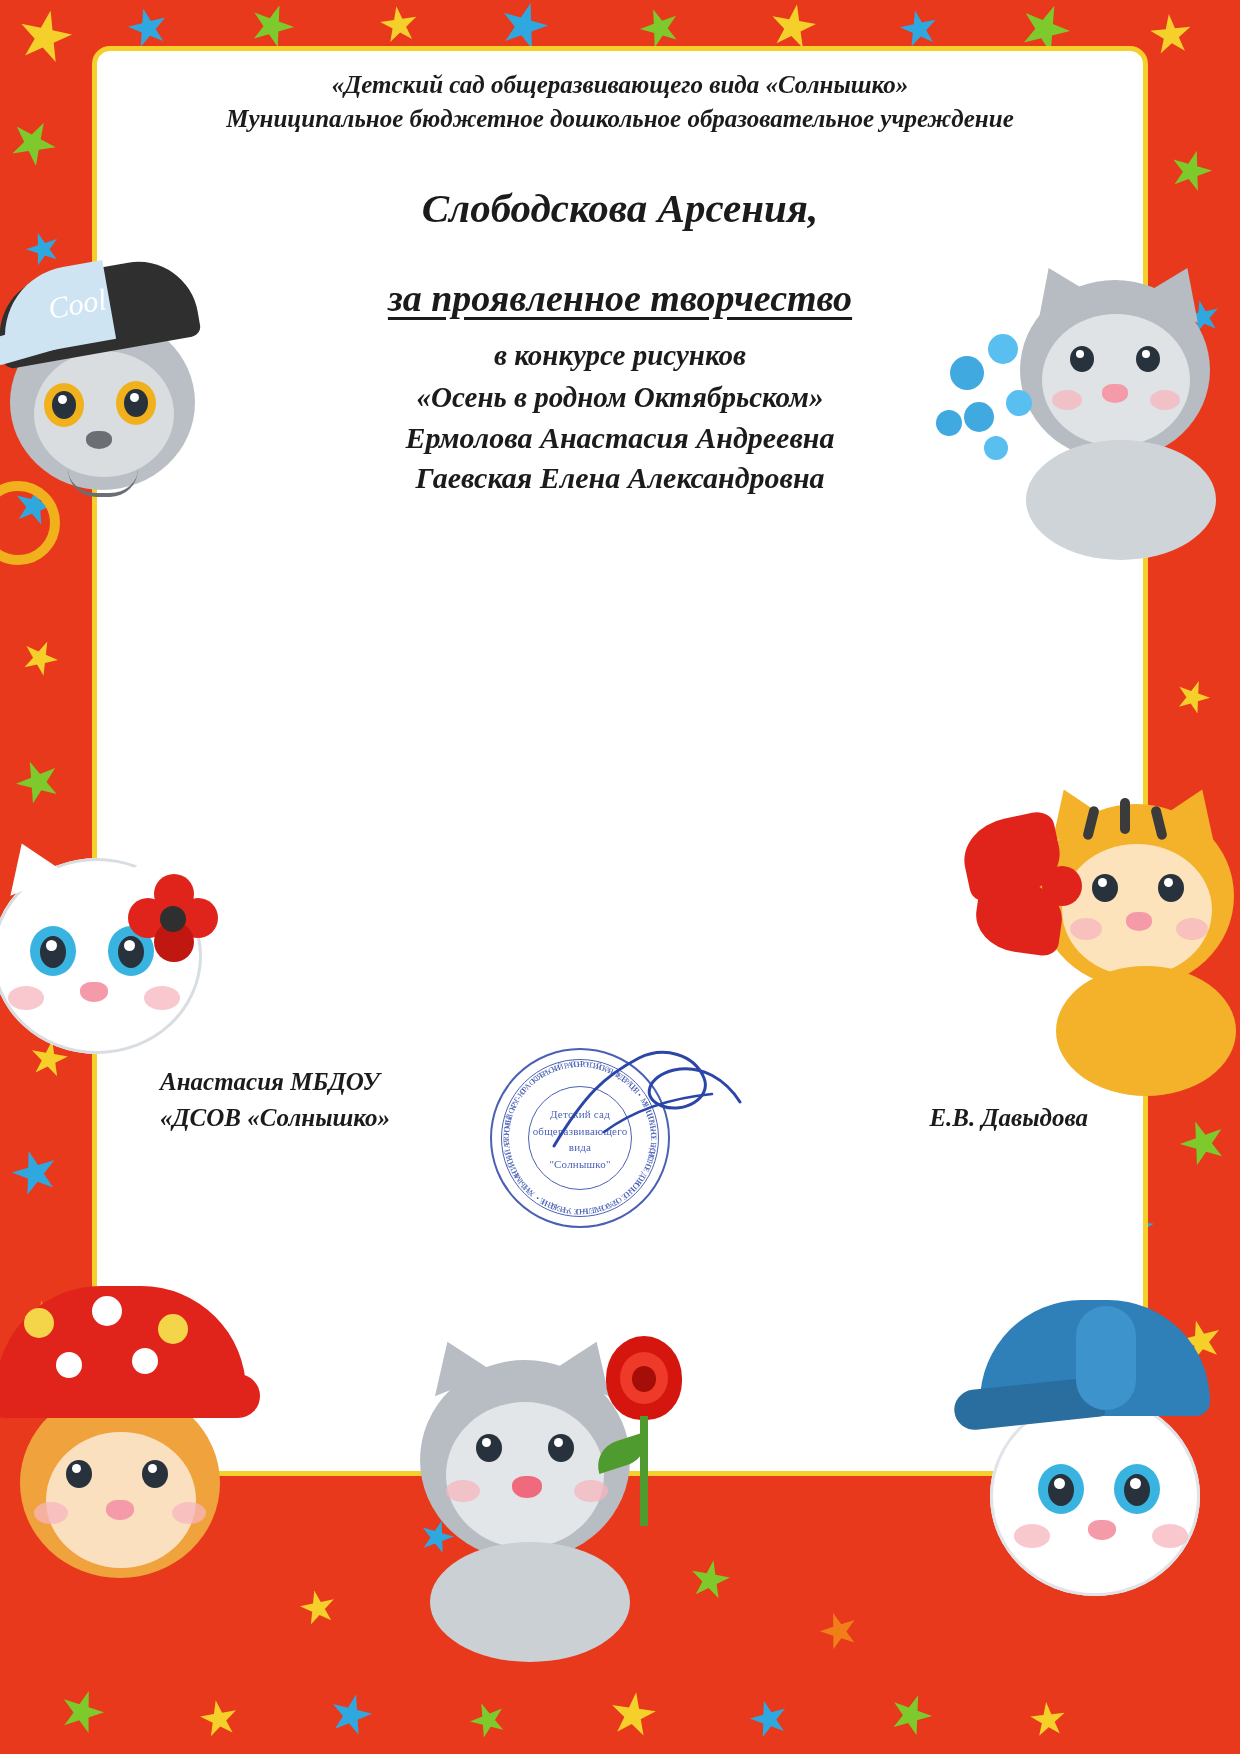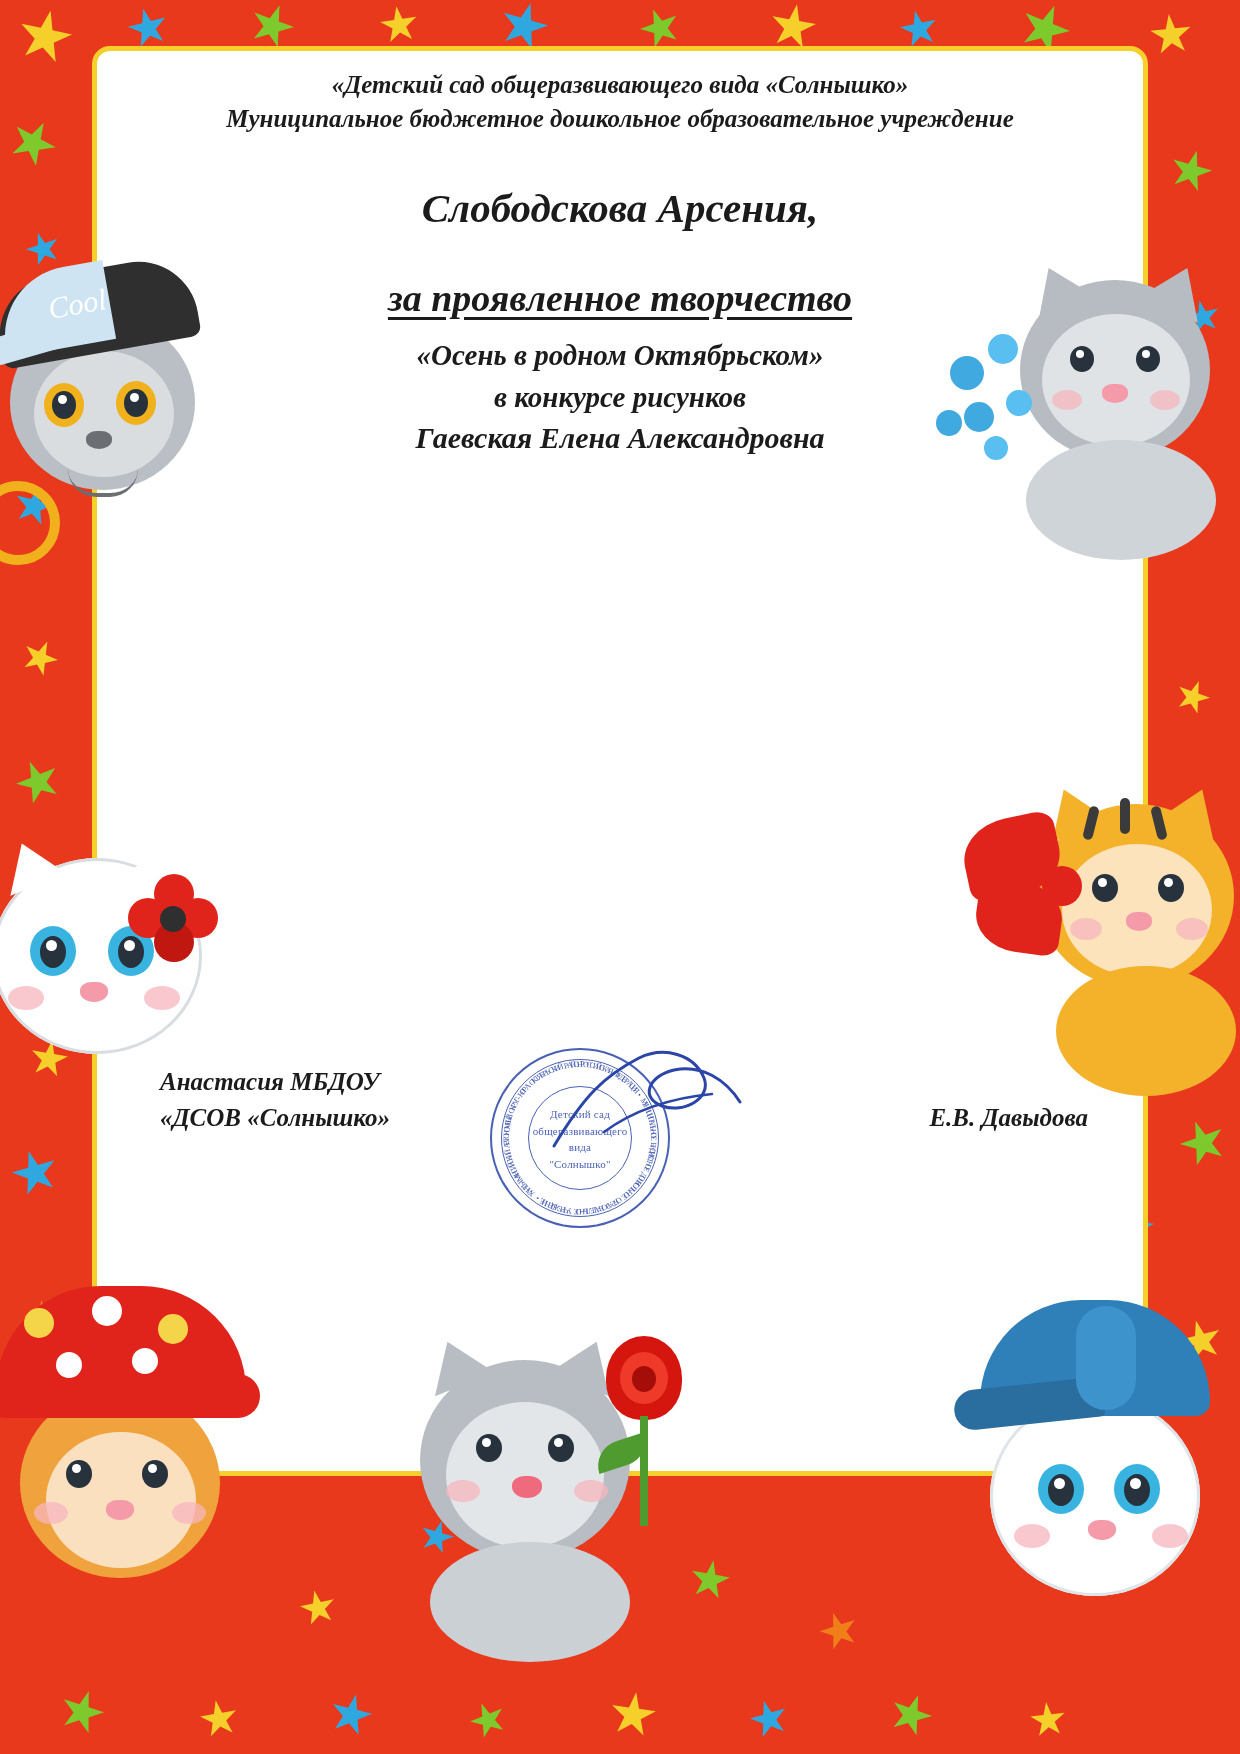--- a/index.html
+++ b/index.html
@@ -483,24 +483,25 @@
     <div class="org">
       <div>«Детский сад общеразвивающего вида «Солнышко»</div>
       <div>Муниципальное бюджетное дошкольное образовательное учреждение</div>
     </div>
 
 
     <div class="recipient">Слободскова Арсения,</div>
 
     <div class="reason">за проявленное творчество</div>
     <div class="contest">
+      <div>в конкурсе рисунков</div>
       <div>«Осень в родном Октябрьском»</div>
-      <div>в конкурсе рисунков</div>
     </div>
 
+    <div class="teacher">Ермолова Анастасия Андреевна</div>
     <div class="teacher">Гаевская Елена Александровна</div>
 
     <div class="sign-row">
 
       <div class="sign-left">
         <div>Анастасия МБДОУ</div>
         <div>«ДСОВ «Солнышко»</div>
       </div>
 
       <div class="stamp">

